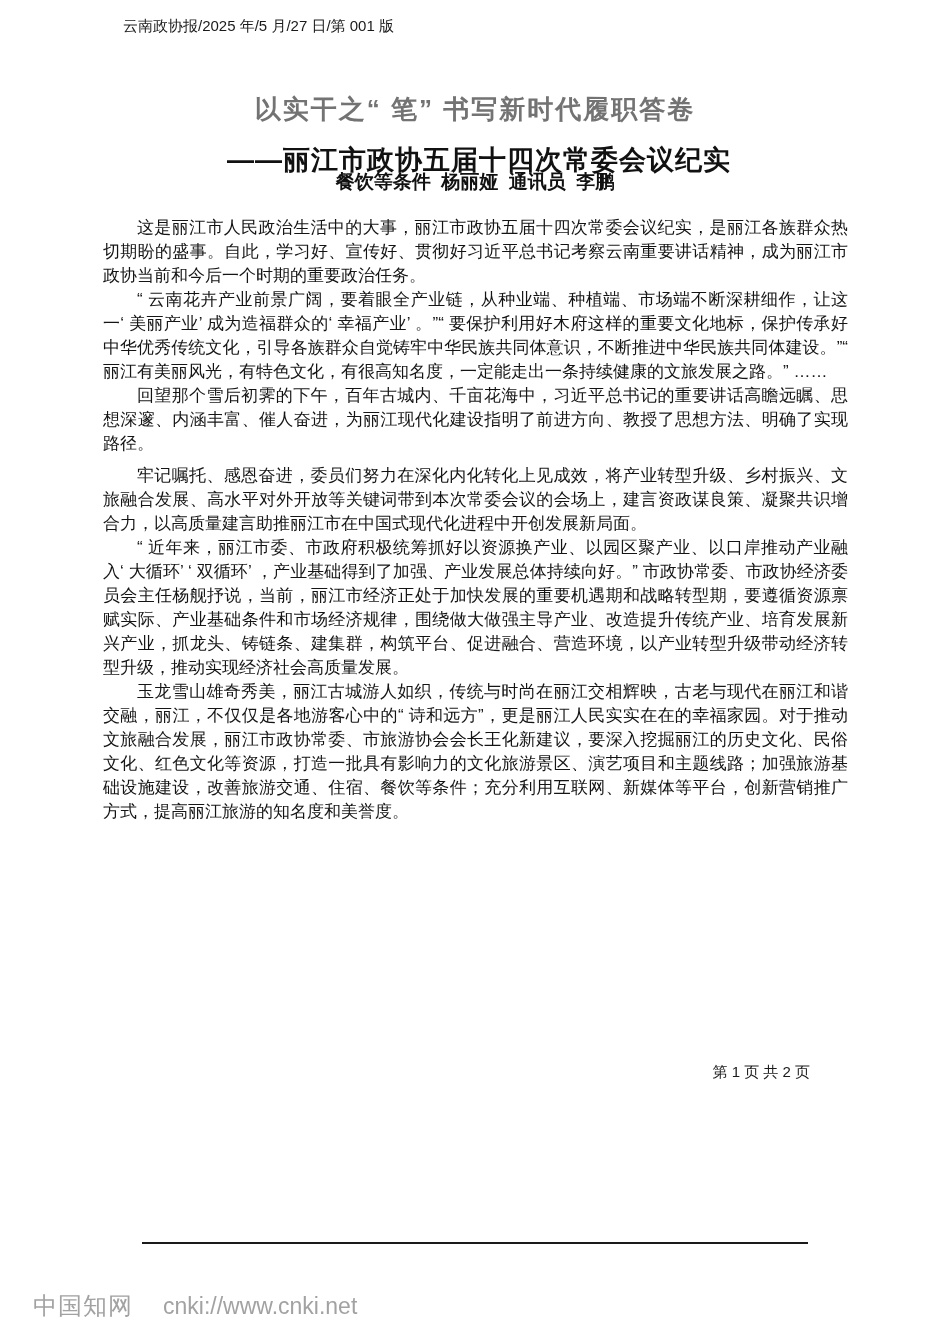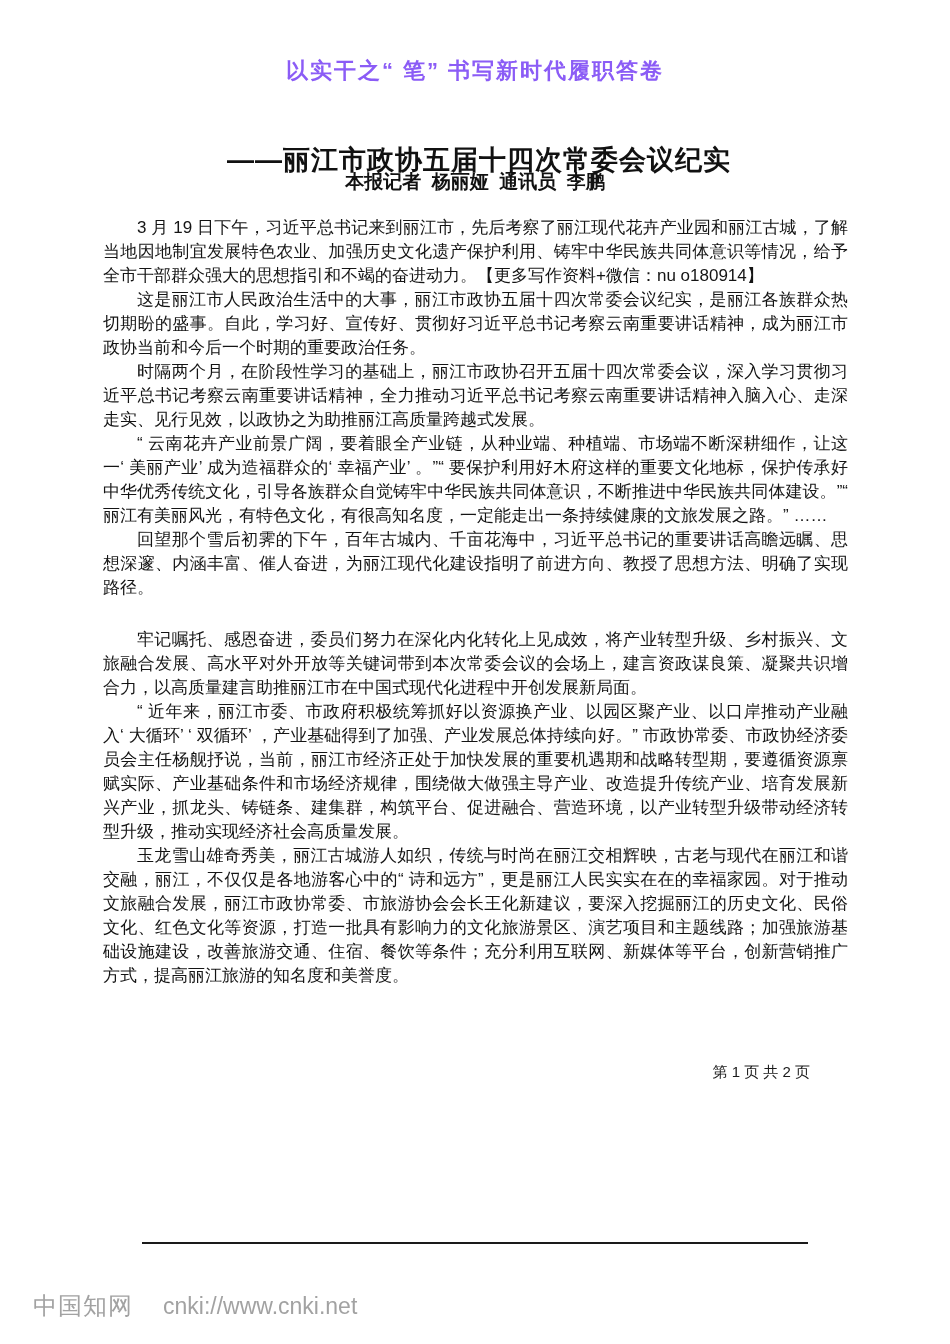--- a/index.html
+++ b/index.html
@@ -19,28 +19,28 @@
   .doc-header {
     position: absolute;
     top: 17px;
     left: 123px;
     font-size: 15px;
     color: #1a1a1a;
     white-space: pre-wrap;
   }
   .article-title {
     position: absolute;
-    top: 41px;
+    top: 75px;
     left: 0;
     width: 100%;
     text-align: center;
-    font-size: 22px;
+    font-size: 26px;
     font-weight: 700;
     letter-spacing: 2px;
-    color: #8b5cf6;
+    color: #737373;
     white-space: pre-wrap;
   }
   .article-subtitle {
     position: absolute;
     top: 120px;
     left: 4px;
     width: 100%;
     text-align: center;
     font-size: 27px;
     font-weight: 700;
@@ -67,21 +67,21 @@
     line-height: 24px;
     text-align: justify;
     color: #141414;
   }
   .article-body p {
     margin: 0;
     text-indent: 2em;
     white-space: pre-wrap;
   }
   .article-body p.gap-before {
-    margin-top: 28px;
+    margin-top: 8px;
   }
   .page-number {
     position: absolute;
     top: 1063px;
     right: 140px;
     font-size: 15px;
     color: #1a1a1a;
     white-space: pre-wrap;
   }
   .footer-divider {
@@ -109,34 +109,33 @@
     font-size: 23px;
     text-decoration: none;
     color: #a2a2a2;
   }
 </style>
 </head>
 <body>
 
 <div class="page">
 
+  <div class="doc-header">云南政协报/2025 年/5 月/27 日/第 001 版</div>
 
   <h1 class="article-title">以实干之“ 笔” 书写新时代履职答卷</h1>
 
   <h2 class="article-subtitle">——丽江市政协五届十四次常委会议纪实</h2>
 
-  <div class="article-byline">本报记者  杨丽娅  通讯员  李鹏</div>
+  <div class="article-byline">餐饮等条件  杨丽娅  通讯员  李鹏</div>
 
   <div class="article-body">
 
-      <p>3 月 19 日下午，习近平总书记来到丽江市，先后考察了丽江现代花卉产业园和丽江古城，了解当地因地制宜发展特色农业、加强历史文化遗产保护利用、铸牢中华民族共同体意识等情况，给予全市干部群众强大的思想指引和不竭的奋进动力。【更多写作资料+微信：nu o180914】</p>
 
       <p>这是丽江市人民政治生活中的大事，丽江市政协五届十四次常委会议纪实，是丽江各族群众热切期盼的盛事。自此，学习好、宣传好、贯彻好习近平总书记考察云南重要讲话精神，成为丽江市政协当前和今后一个时期的重要政治任务。</p>
 
-      <p>时隔两个月，在阶段性学习的基础上，丽江市政协召开五届十四次常委会议，深入学习贯彻习近平总书记考察云南重要讲话精神，全力推动习近平总书记考察云南重要讲话精神入脑入心、走深走实、见行见效，以政协之为助推丽江高质量跨越式发展。</p>
 
       <p>“ 云南花卉产业前景广阔，要着眼全产业链，从种业端、种植端、市场端不断深耕细作，让这一‘ 美丽产业’ 成为造福群众的‘ 幸福产业’ 。”“ 要保护利用好木府这样的重要文化地标，保护传承好中华优秀传统文化，引导各族群众自觉铸牢中华民族共同体意识，不断推进中华民族共同体建设。”“ 丽江有美丽风光，有特色文化，有很高知名度，一定能走出一条持续健康的文旅发展之路。” ……</p>
 
       <p>回望那个雪后初霁的下午，百年古城内、千亩花海中，习近平总书记的重要讲话高瞻远瞩、思想深邃、内涵丰富、催人奋进，为丽江现代化建设指明了前进方向、教授了思想方法、明确了实现路径。</p>
 
       <p class="gap-before">牢记嘱托、感恩奋进，委员们努力在深化内化转化上见成效，将产业转型升级、乡村振兴、文旅融合发展、高水平对外开放等关键词带到本次常委会议的会场上，建言资政谋良策、凝聚共识增合力，以高质量建言助推丽江市在中国式现代化进程中开创发展新局面。</p>
 
       <p>“ 近年来，丽江市委、市政府积极统筹抓好以资源换产业、以园区聚产业、以口岸推动产业融入‘ 大循环’ ‘ 双循环’ ，产业基础得到了加强、产业发展总体持续向好。” 市政协常委、市政协经济委员会主任杨舰抒说，当前，丽江市经济正处于加快发展的重要机遇期和战略转型期，要遵循资源禀赋实际、产业基础条件和市场经济规律，围绕做大做强主导产业、改造提升传统产业、培育发展新兴产业，抓龙头、铸链条、建集群，构筑平台、促进融合、营造环境，以产业转型升级带动经济转型升级，推动实现经济社会高质量发展。</p>
 
 

